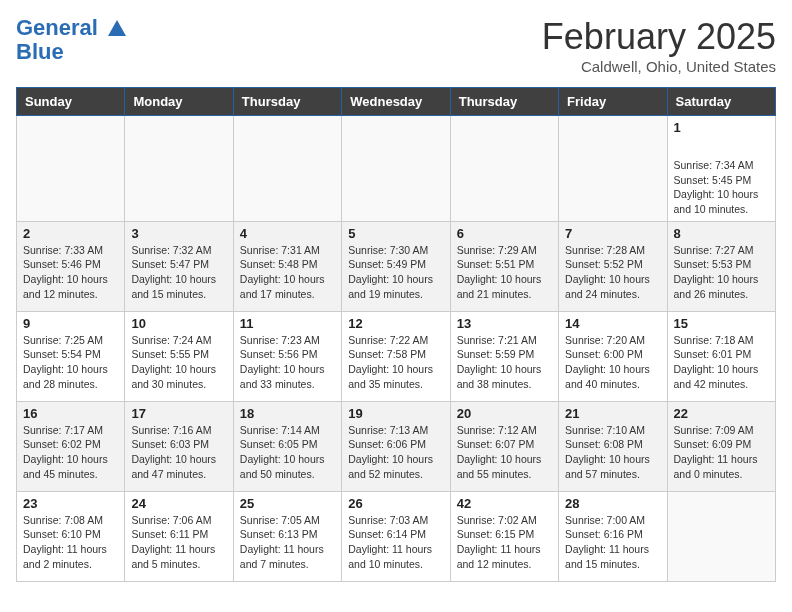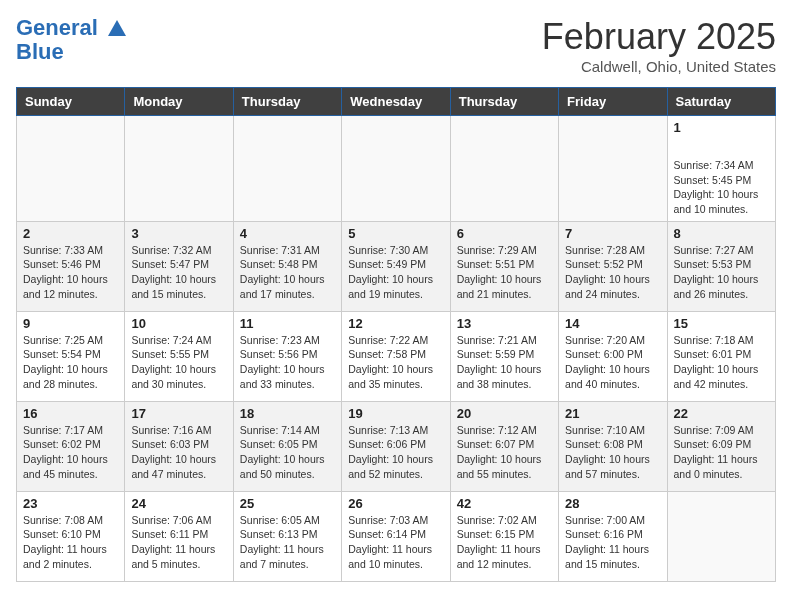--- a/index.html
+++ b/index.html
@@ -277,21 +277,21 @@
 Daylight: 11 hours and 2 minutes.</div>
         </td>
         <td>
           <div class="day-num">24</div>
           <div class="day-info" style="white-space: pre-line;">Sunrise: 7:06 AM
 Sunset: 6:11 PM
 Daylight: 11 hours and 5 minutes.</div>
         </td>
         <td>
           <div class="day-num">25</div>
-          <div class="day-info" style="white-space: pre-line;">Sunrise: 6:05 AM
+          <div class="day-info" style="white-space: pre-line;">Sunrise: 7:05 AM
 Sunset: 6:13 PM
 Daylight: 11 hours and 7 minutes.</div>
         </td>
         <td>
           <div class="day-num">26</div>
           <div class="day-info" style="white-space: pre-line;">Sunrise: 7:03 AM
 Sunset: 6:14 PM
 Daylight: 11 hours and 10 minutes.</div>
         </td>
         <td>

